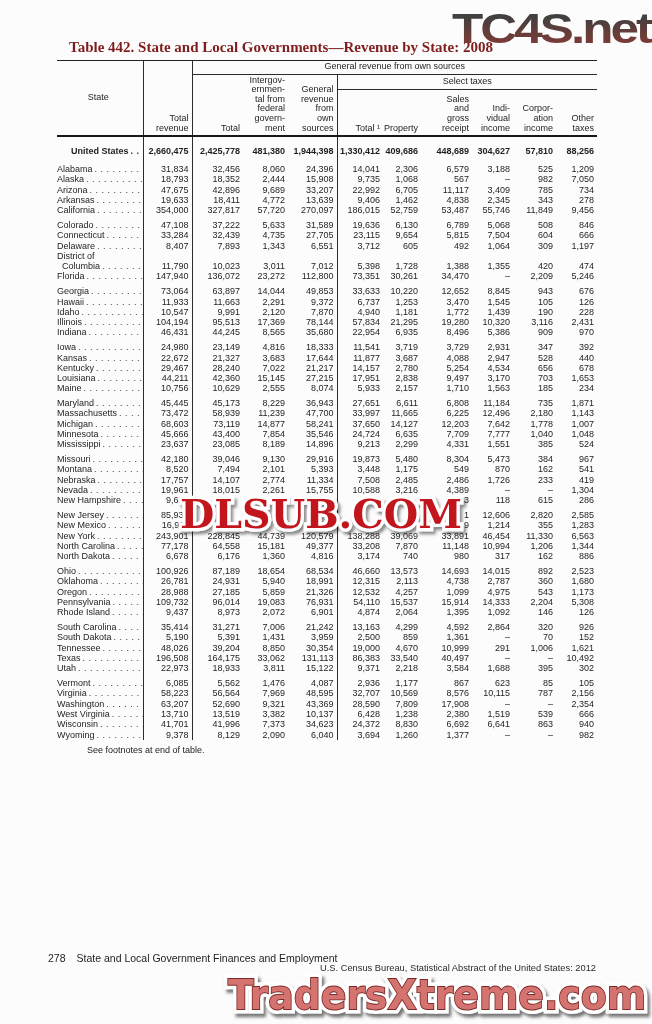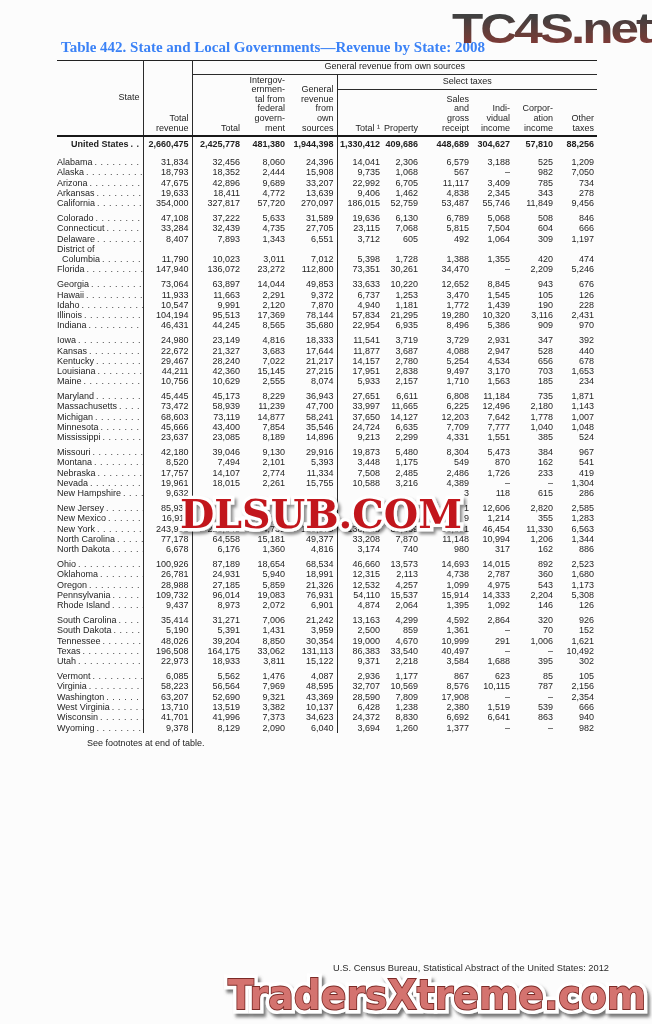--- a/index.html
+++ b/index.html
@@ -1,42 +1,42 @@
 <!DOCTYPE html>
 <html><head>
 <meta charset="utf-8">
 <style>
   html,body{margin:0;padding:0;background:#e8e8e8;}
   .page{position:relative;width:652px;height:1024px;background:#fcfcfc;overflow:hidden;
         font-family:"Liberation Sans","DejaVu Sans",sans-serif;color:#1e1e1e;}
   .content{position:absolute;left:57px;top:39px;width:540px;}
   .title{font-family:"Liberation Serif","DejaVu Serif",serif;font-weight:700;font-size:15px;
-         margin:0 0 4px 4px;white-space:nowrap;color:#3b82f6;}
+         margin:0 0 4px 12px;white-space:nowrap;color:#7f1d1d;}
   .subtitle{font-size:9.3px;margin:0 0 5px 0;white-space:nowrap;color:#222;}
   table{border-collapse:collapse;table-layout:fixed;width:540px;border-top:1px solid #222;font-size:9px;}
   thead th{font-weight:400;vertical-align:bottom;text-align:right;white-space:pre-line;
            line-height:9.6px;padding:1px 3px 2px 0;border-bottom:2px solid #181818;color:#1e1e1e;}
   th.spanner{text-align:center;border-bottom:1px solid #2b2b2b;padding:1px 0 2px 0;font-weight:400;}
-  th.h-state{text-align:right;vertical-align:middle;}
+  th.h-state{text-align:center;vertical-align:middle;}
   .bR{border-right:1px solid #2b2b2b;}
   tbody td{vertical-align:bottom;padding:0 3px 0 0;line-height:10.3px;text-align:right;}
   td.c-state{padding:0;text-align:left;}
   .lead{display:flex;overflow:hidden;}
   .sname{white-space:nowrap;}
   .dots{flex:1 1 auto;overflow:hidden;white-space:nowrap;letter-spacing:.5px;color:#333;}
   .dots::before{content:". . . . . . . . . . . . . . . . . . . . . . .";padding-left:2px;}
   .ind{padding-left:5px;}
   tr.gs td{padding-top:4.5px;}
   tr.total-row{font-weight:700;}
-  tr.total-row td{padding-bottom:3px;padding-top:2px;}
+  tr.total-row td{padding-bottom:3px;padding-top:9px;}
   tr.total-row .lead{padding-left:14px;}
   .footnote{margin:5px 0 0 30px;font-size:9px;color:#222;}
   .footer-line1{position:absolute;left:48px;top:952px;font-size:10.5px;color:#1d1d1d;}
   .footer-line1 .pgnum{margin-right:11px;}
-  .footer-source{position:absolute;left:57px;top:963px;width:552px;text-align:right;font-size:9.3px;color:#2a2a2a;}
+  .footer-source{position:absolute;left:44px;top:963px;width:552px;text-align:right;font-size:9.3px;color:#2a2a2a;}
   .wm{position:absolute;pointer-events:none;}
   .wm-top{left:448px;top:1px;}
   .wm-mid{left:174px;top:488px;}
   .wm-bot{left:222px;top:966px;}
 </style>
 </head>
 <body>
 
 <div class="page">
 
@@ -228,21 +228,21 @@
               <div class="lead">
                 <span class="sname">Connecticut</span>
                 <span class="dots"></span>
               </div>
             </td>
             <td class="num bR">33,284</td>
             <td class="num">32,439</td>
             <td class="num">4,735</td>
             <td class="num bR">27,705</td>
             <td class="num">23,115</td>
-            <td class="num">7,068</td>
+            <td class="num">9,654</td>
             <td class="num">5,815</td>
             <td class="num">7,504</td>
             <td class="num">604</td>
             <td class="num">666</td>
           </tr>
           <tr class="">
             <td class="c-state bR">
               <div class="lead">
                 <span class="sname">Delaware</span>
                 <span class="dots"></span>
@@ -1033,20 +1033,23 @@
             <td class="num">–</td>
             <td class="num">–</td>
             <td class="num">982</td>
           </tr>
         </tbody>
     </table>
 
     <div class="footnote">See footnotes at end of table.</div>
   </div>
 
+  <div class="footer-line1">
+    <span class="pgnum">278</span><span>State and Local Government Finances and Employment</span>
+  </div>
   <div class="footer-source">U.S. Census Bureau, Statistical Abstract of the United States: 2012</div>
 
   <svg class="wm wm-top" width="204" height="52" viewBox="0 0 204 52">
     <defs>
       <linearGradient id="wmg" x1="0" y1="0" x2="0" y2="1">
         <stop offset="0.25" stop-color="#3a3a3a"></stop>
         <stop offset="1" stop-color="#8d342c"></stop>
       </linearGradient>
       <filter id="soft">
           <feGaussianBlur stdDeviation="0.45"></feGaussianBlur>

